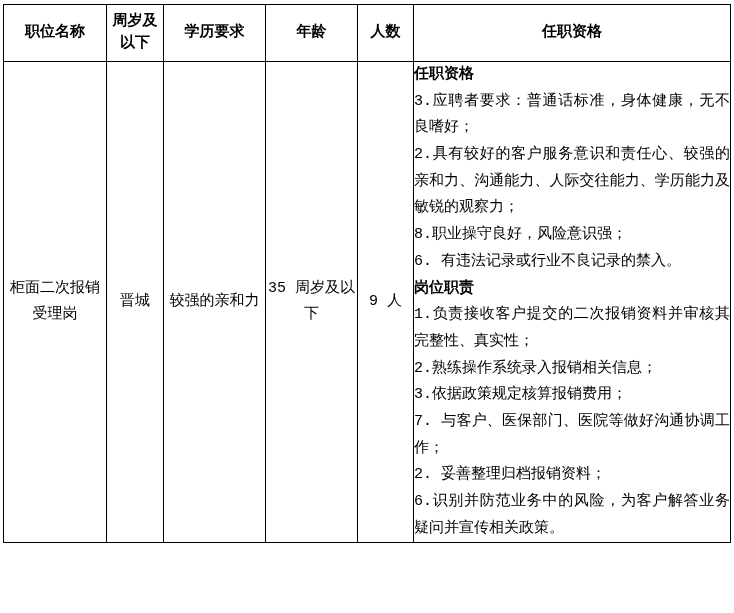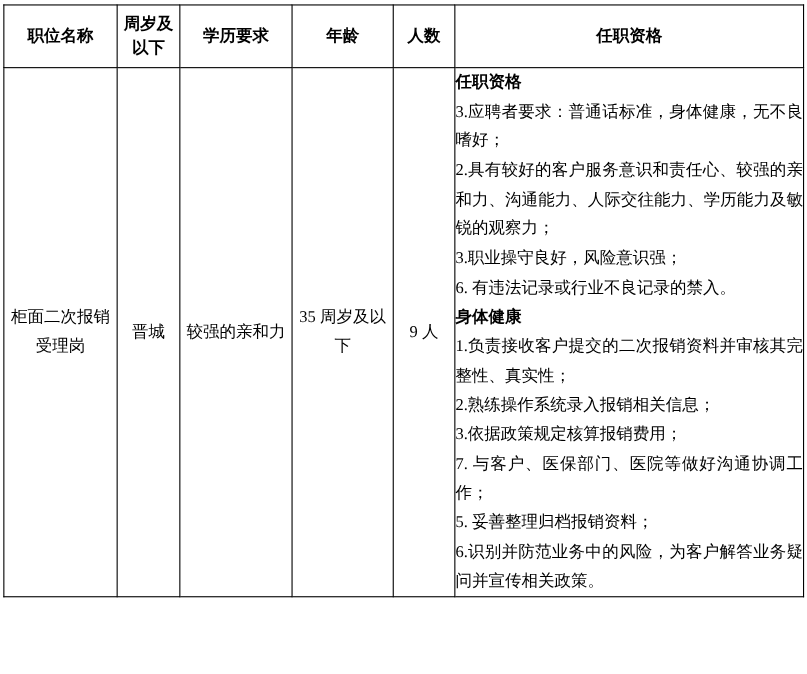--- a/index.html
+++ b/index.html
@@ -17,20 +17,21 @@
   .sheet {
     width: 734px;
     height: 613px;
     position: relative;
   }
   table.job-table {
     border-collapse: collapse;
     width: 727px;
     margin: 4px 0 0 3px;
     table-layout: fixed;
+    font-family: Liberation Mono, monospace;
   }
   table.job-table th,
   table.job-table td {
     border: 1px solid #000000;
     vertical-align: middle;
     padding: 0;
   }
   thead th {
     font-weight: bold;
     font-size: 15px;
@@ -97,26 +98,26 @@
       <tr>
         <td class="cell-center">柜面二次报销受理岗</td>
         <td class="cell-center">晋城</td>
         <td class="cell-center">较强的亲和力</td>
         <td class="cell-center">35 周岁及以下</td>
         <td class="cell-center">9 人</td>
         <td class="cell-other">
           <p class="sec-head">任职资格</p>
           <p class="line">3.应聘者要求：普通话标准，身体健康，无不良嗜好；</p>
           <p class="line">2.具有较好的客户服务意识和责任心、较强的亲和力、沟通能力、人际交往能力、学历能力及敏锐的观察力；</p>
-          <p class="line">3.职业操守良好，风险意识强；</p>
+          <p class="line">8.职业操守良好，风险意识强；</p>
           <p class="line">6. 有违法记录或行业不良记录的禁入。</p>
-          <p class="sec-head">身体健康</p>
+          <p class="sec-head">岗位职责</p>
           <p class="line">1.负责接收客户提交的二次报销资料并审核其完整性、真实性；</p>
           <p class="line">2.熟练操作系统录入报销相关信息；</p>
           <p class="line">3.依据政策规定核算报销费用；</p>
           <p class="line">7. 与客户、医保部门、医院等做好沟通协调工作；</p>
-          <p class="line">5. 妥善整理归档报销资料；</p>
+          <p class="line">2. 妥善整理归档报销资料；</p>
           <p class="line">6.识别并防范业务中的风险，为客户解答业务疑问并宣传相关政策。</p>
         </td>
       </tr>
     </tbody>
   </table>
 </div>
 
 </body></html>

